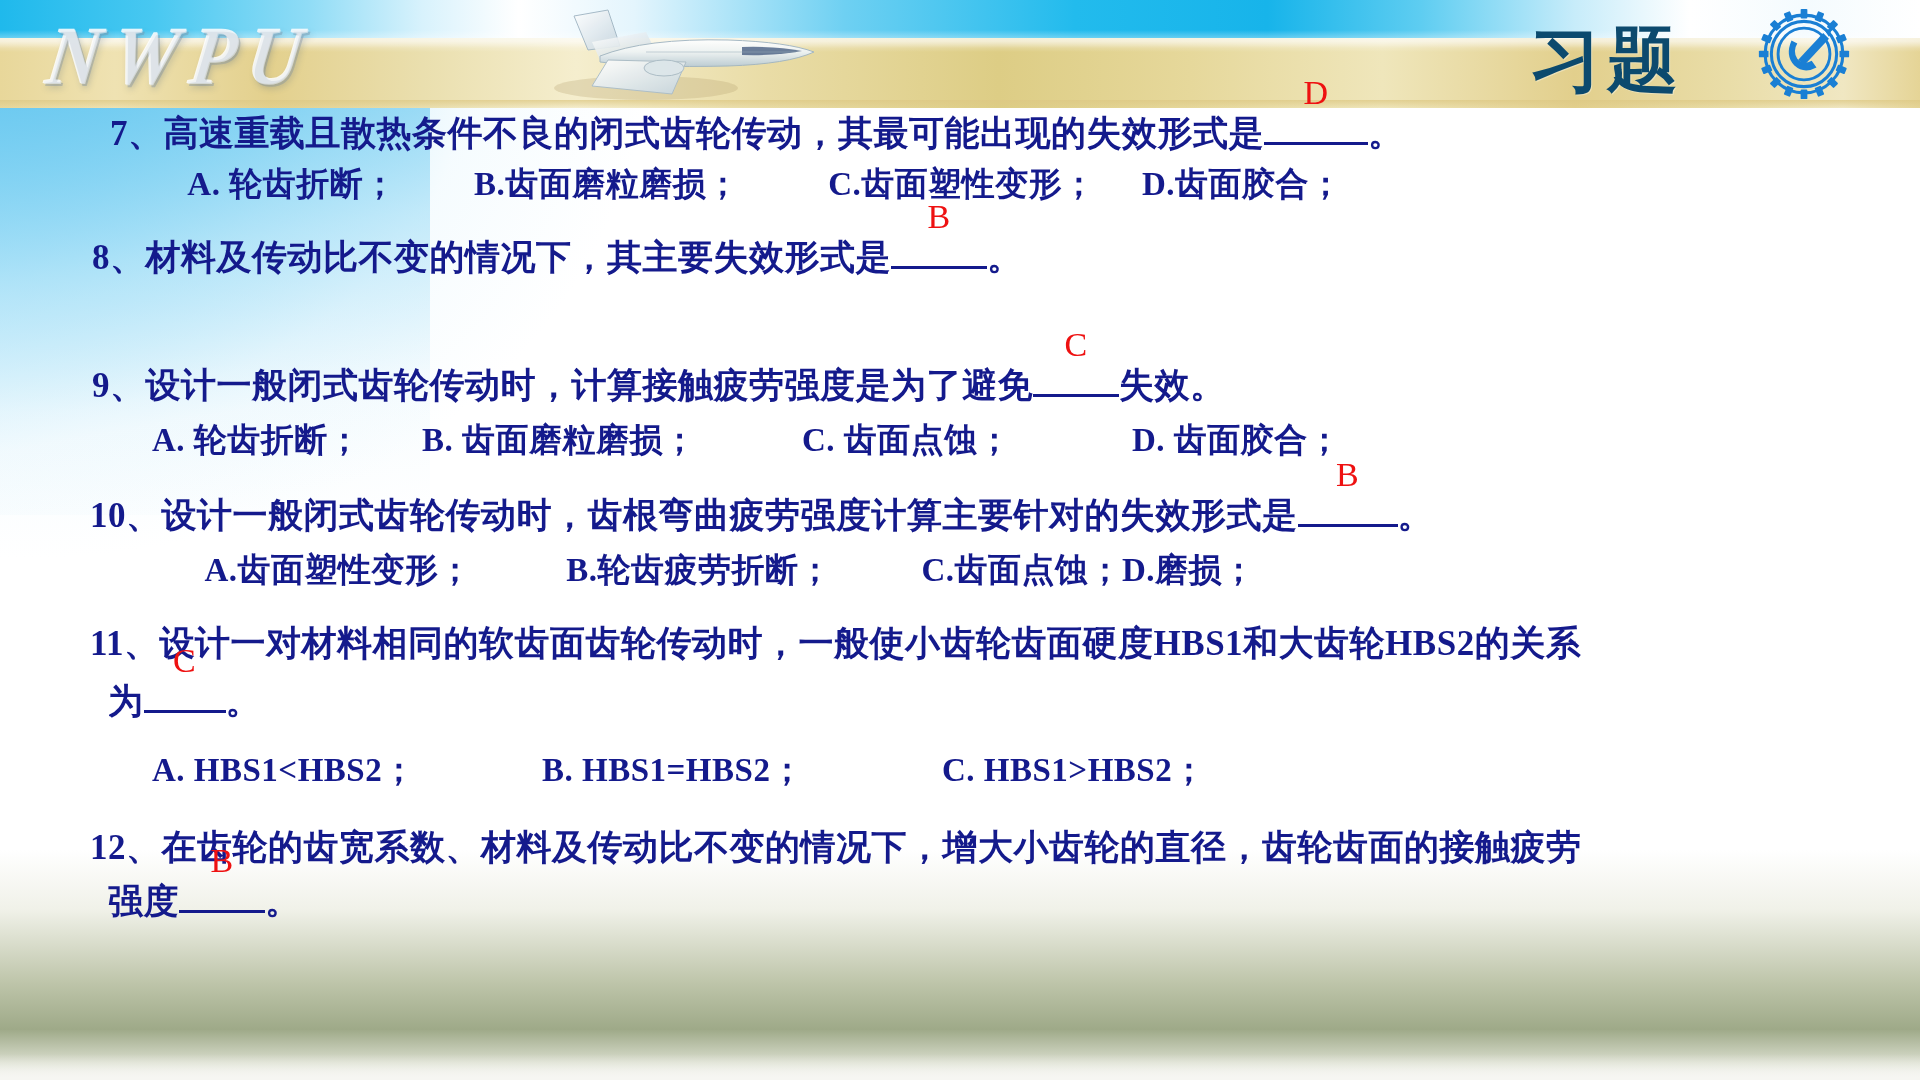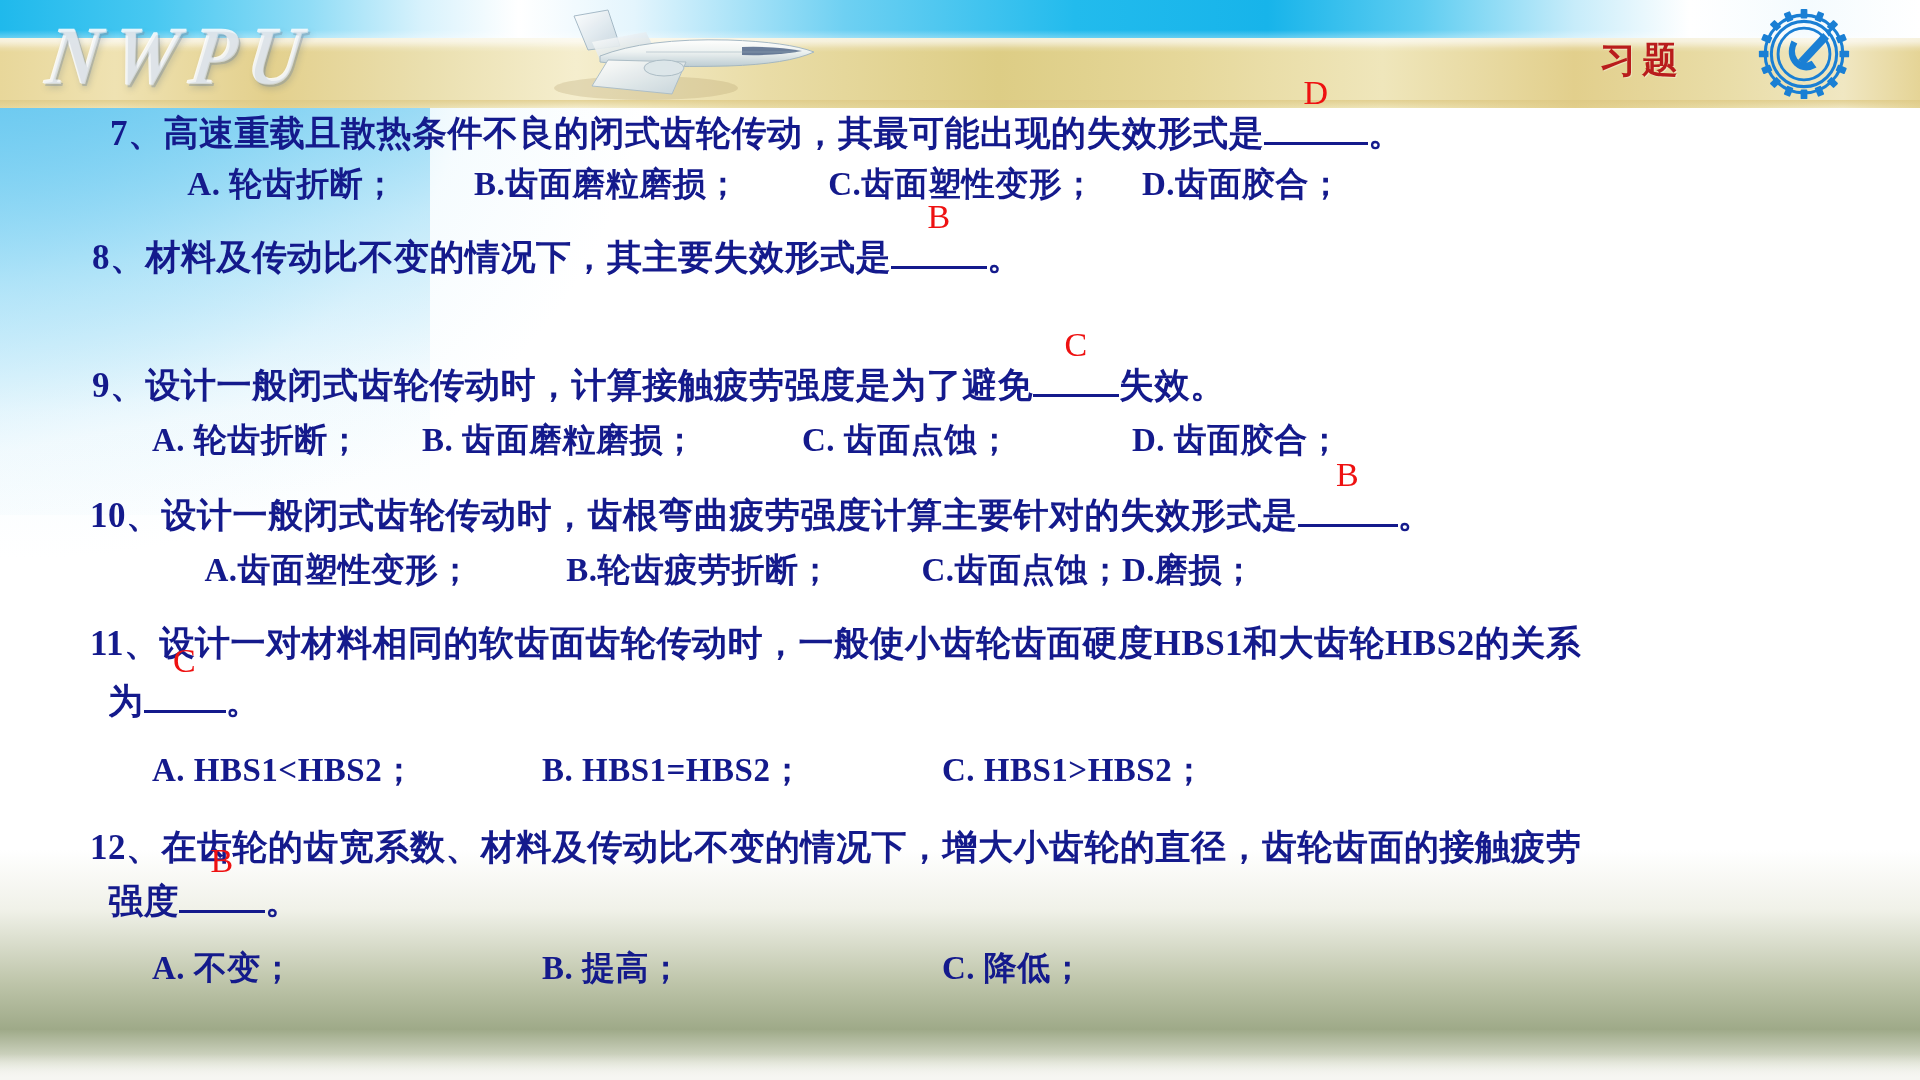--- a/index.html
+++ b/index.html
@@ -167,23 +167,23 @@
     width: 330px; height: 104px;
     opacity: 0.92;
   }
   .hdr-plane svg { display:block; }
 
   
   .hdr-title {
     position: absolute;
     right: 236px; top: 30px;
     font-family: "DejaVu Sans", "Liberation Sans", sans-serif;
-    font-size: 36px;
+    font-size: 71px;
     font-weight: bold;
-    color: #b91c1c;
+    color: #0c4a6e;
     letter-spacing: 6px;
     line-height: 60px;
     text-shadow: 1px 1px 0 rgba(255,255,255,0.35);
     white-space: nowrap;
   }
 
   
   .hdr-logo {
     position: absolute;
     right: 68px; top: 6px;
@@ -374,18 +374,15 @@
     <div class="opt-line" style="top:644px;">
       <span class="op" style="width:390px">A. HBS1&lt;HBS2；</span><span class="op" style="width:400px">B. HBS1=HBS2；</span><span class="op">C. HBS1&gt;HBS2；</span>
     </div>
 
     <div class="q-line" style="top:720px; left:90px;">
       <span>12、</span><span>在齿轮的齿宽系数、材料及传动比不变的情况下，增大小齿轮的直径，齿轮齿面的接触疲劳</span>
     </div>
     <div class="q-line cont" style="top:772px;">
       <span>强度</span><span class="blank w6"><span class="ans">B</span></span><span>。</span>
     </div>
-    <div class="opt-line" style="top:842px;">
-      <span class="op" style="width:390px">A. 不变；</span><span class="op" style="width:400px">B. 提高；</span><span class="op">C. 降低；</span>
-    </div>
 
   </div>
 </div>
 
 </body></html>

